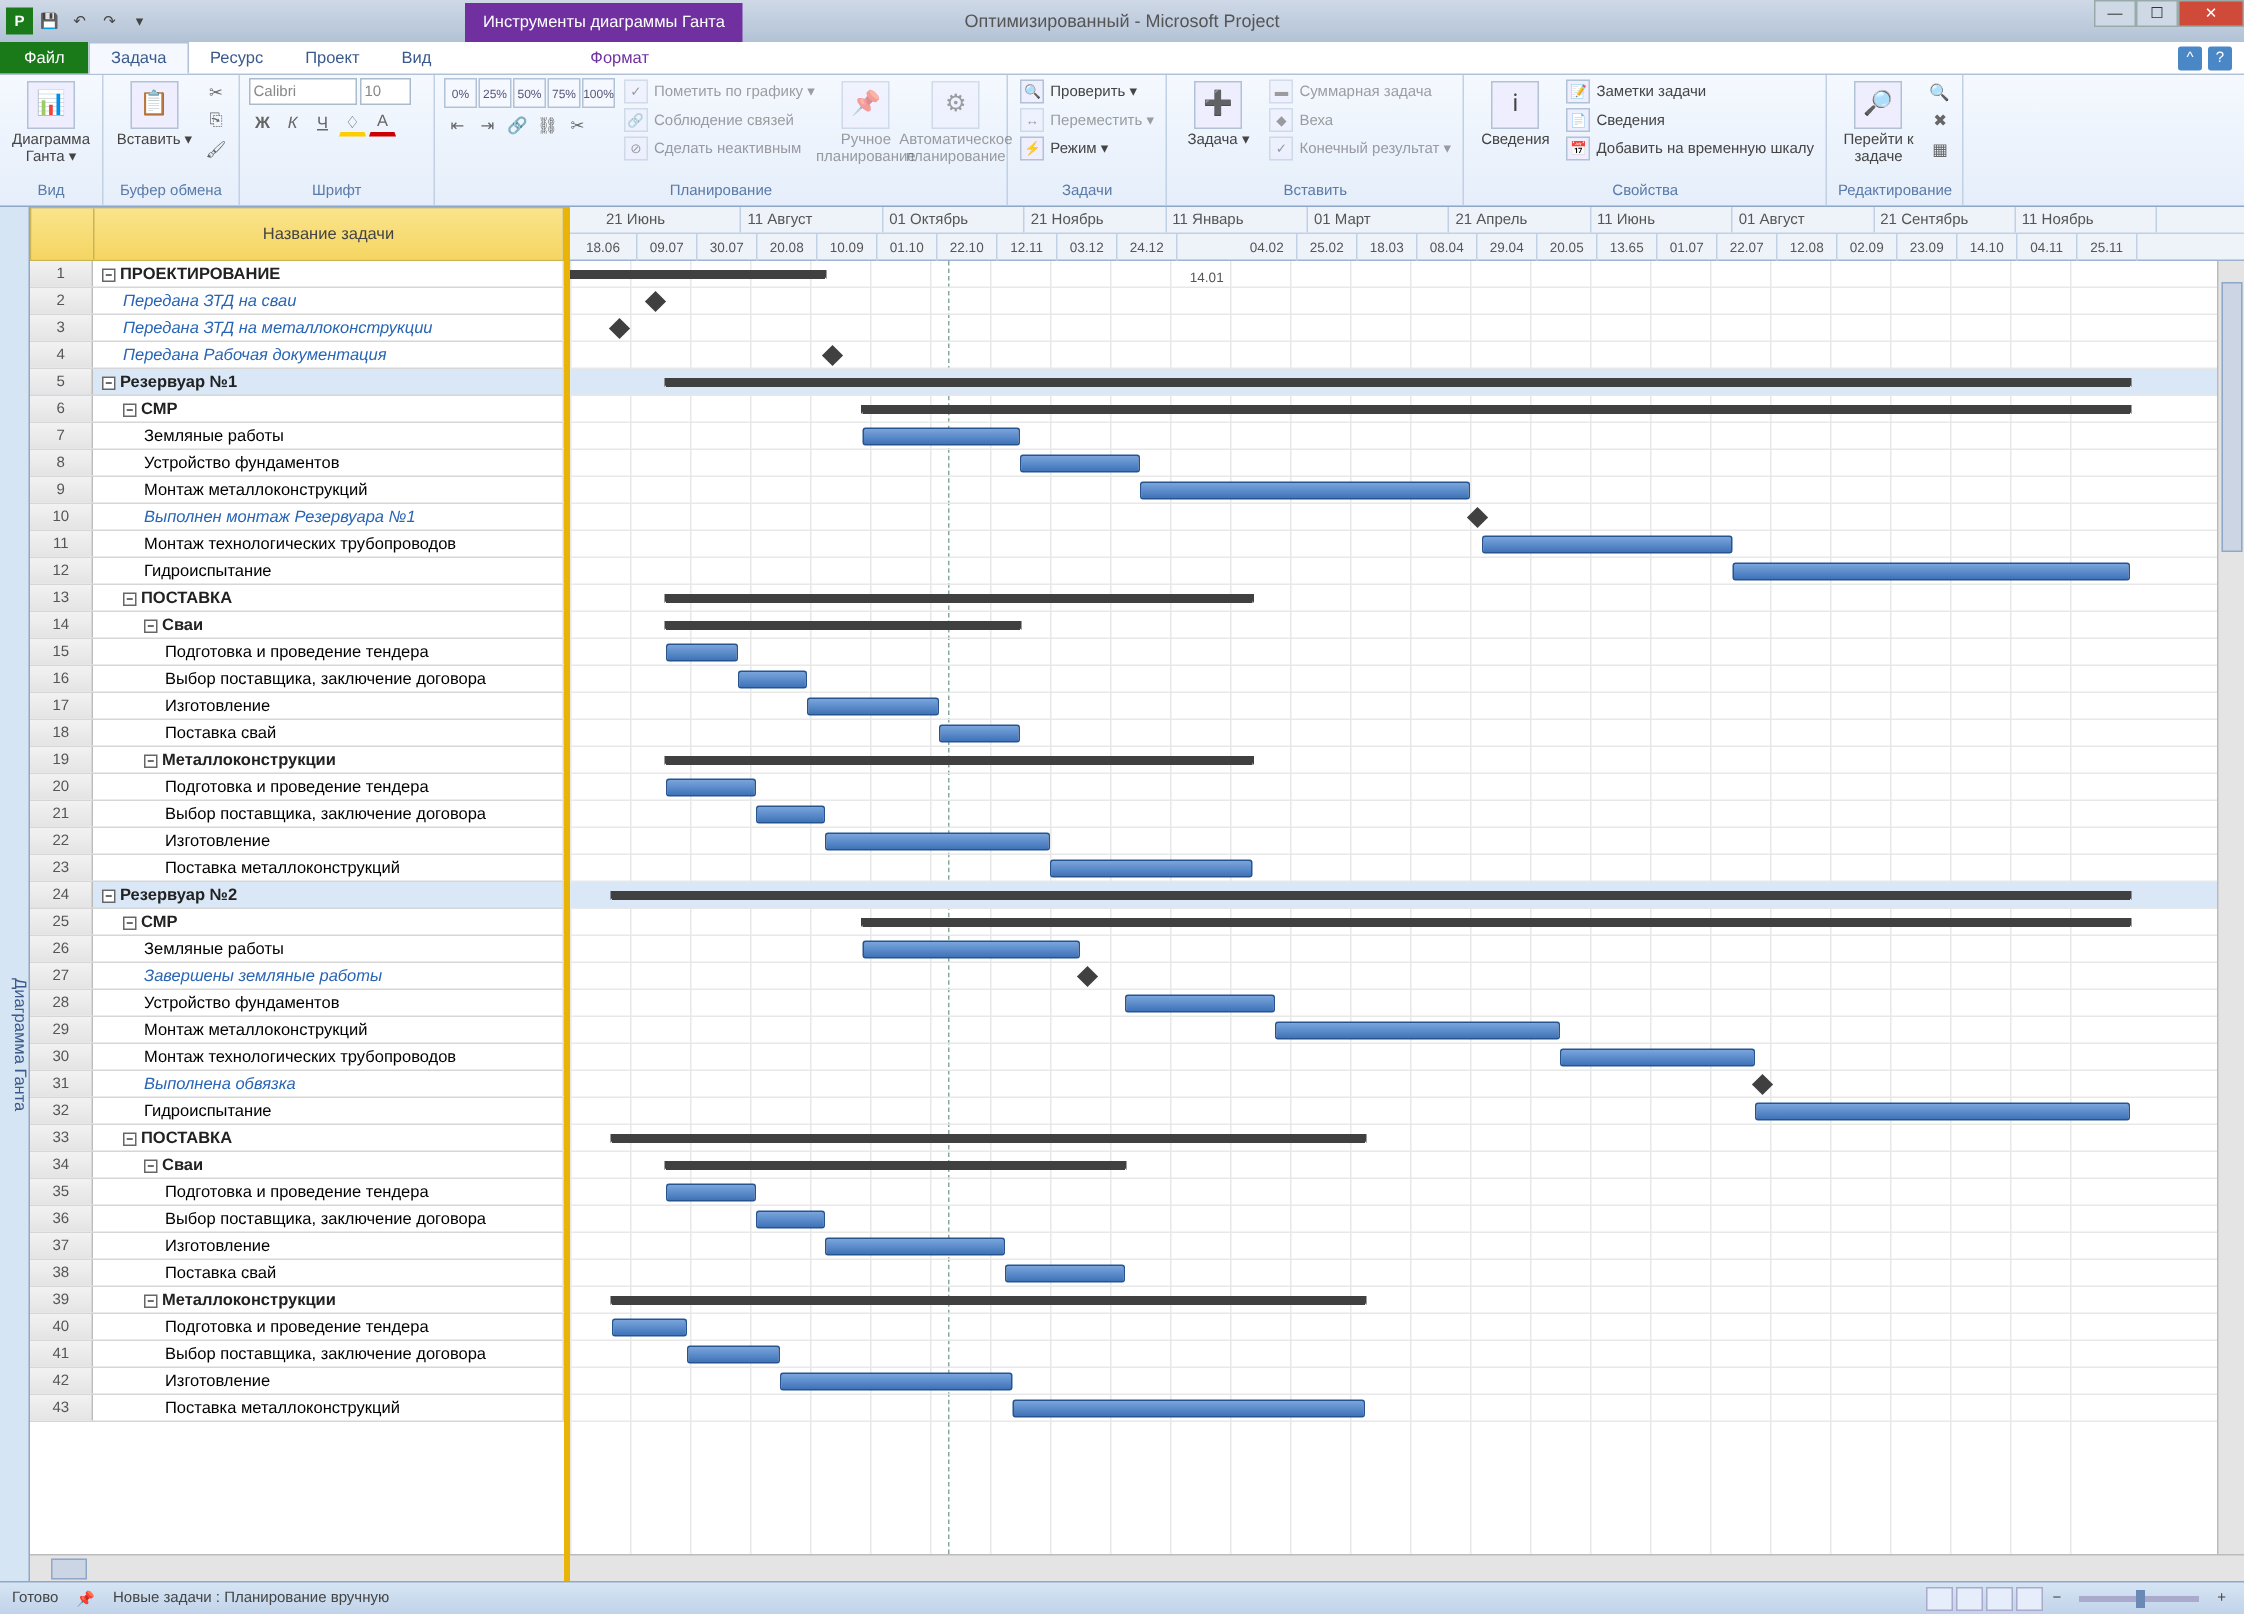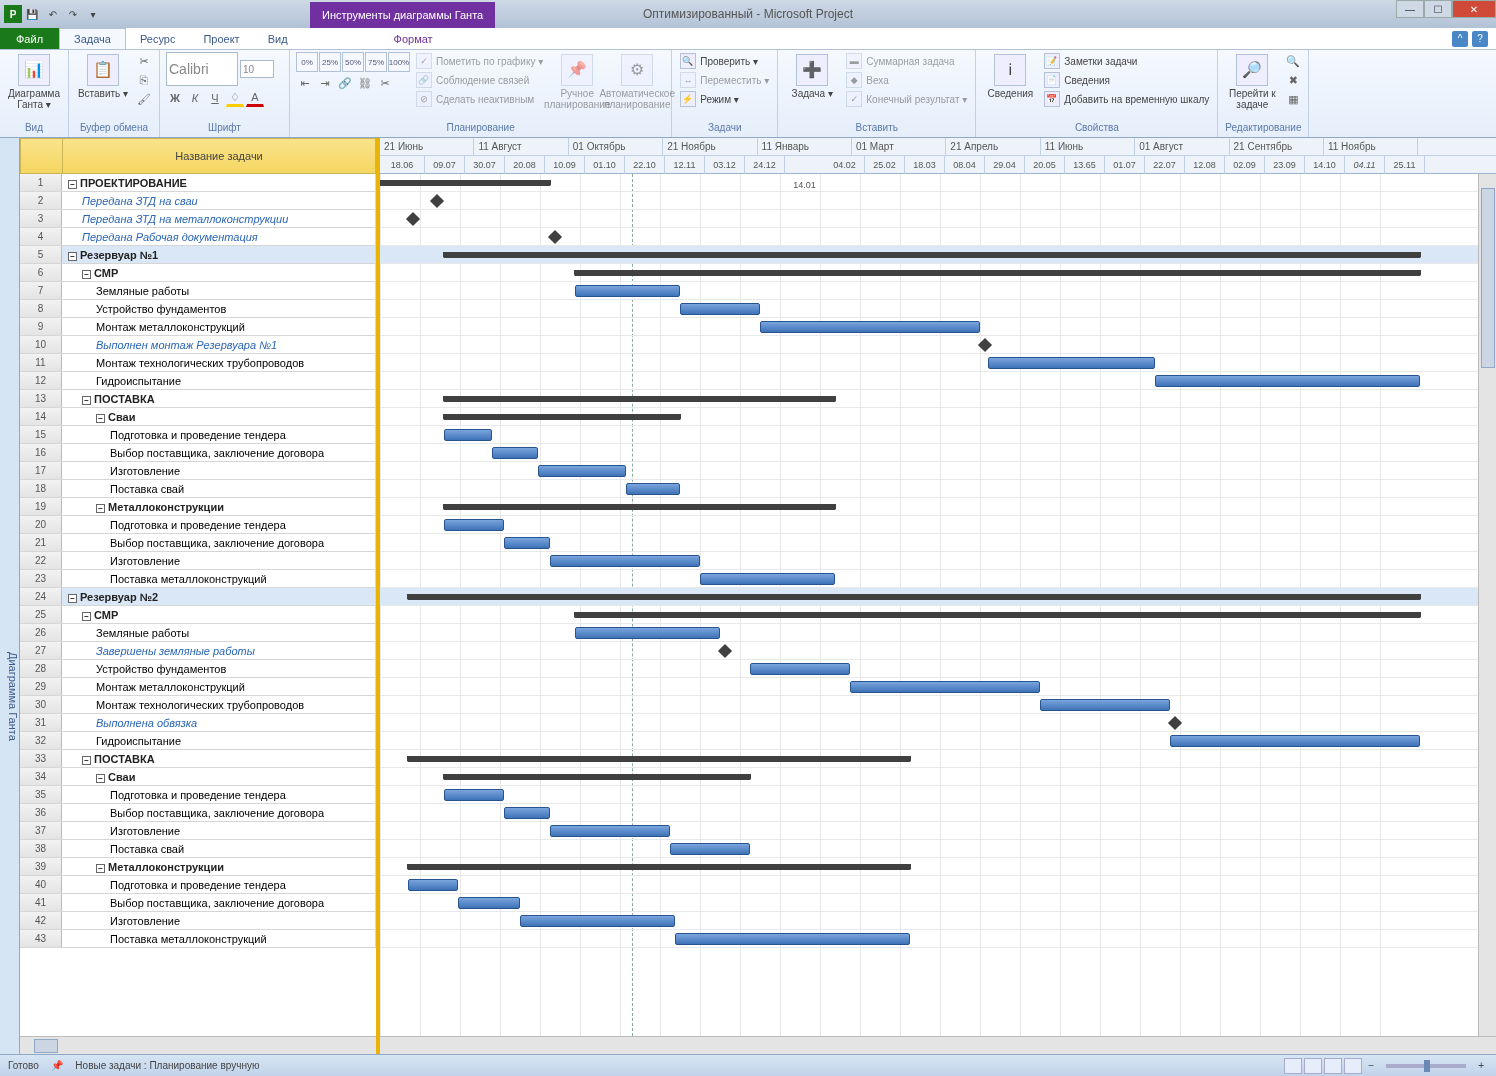--- a/index.html
+++ b/index.html
@@ -30,21 +30,21 @@
 .ribbon-group .group-body { flex:1; display:flex; align-items:flex-start; gap:4px; }
 .ribbon-group .group-label { text-align:center; font-size:10px; color:#5a7aaa; padding:2px 0; }
 .big-btn { display:flex; flex-direction:column; align-items:center; width:56px; padding:2px; font-size:10px; color:#444; text-align:center; line-height:1.1; }
 .big-btn .bicon { width:32px; height:32px; background:#eef; border:1px solid #b2c2d6; margin-bottom:2px; display:flex; align-items:center; justify-content:center; font-size:16px; }
 .big-btn.dis { opacity:.5; }
 .small-btns { display:flex; flex-direction:column; gap:1px; }
 .small-btn { display:flex; align-items:center; gap:4px; font-size:10px; color:#444; padding:1px 2px; white-space:nowrap; }
 .small-btn .sicon { width:16px; height:16px; background:#eef; border:1px solid #b2c2d6; display:inline-flex; align-items:center; justify-content:center; font-size:9px; }
 .small-btn.dis { opacity:.5; }
 .font-row { display:flex; gap:2px; align-items:center; }
-.font-combo { width:72px; height:18px; border:1px solid #abc; background:#fff; font-size:14px; padding:16px 2px; color:#888; }
+.font-combo { width:72px; height:18px; border:1px solid #abc; background:#fff; font-size:10px; padding:0 2px; color:#888; }
 .size-combo { width:34px; height:18px; border:1px solid #abc; background:#fff; font-size:10px; padding:0 2px; color:#888; }
 .fmt-btn { width:18px; height:18px; border:1px solid transparent; display:flex; align-items:center; justify-content:center; font-size:11px; color:#666; }
 .pct-btns { display:flex; gap:1px; }
 .pct-btn { width:22px; height:20px; border:1px solid #b2c2d6; background:#f5f9ff; font-size:8px; display:flex; align-items:center; justify-content:center; color:#557; }
 
 
 .main { position:absolute; top:138px; left:0; right:0; bottom:22px; display:flex; background:#fff; }
 .sidebar-vert { width:20px; background:#d6e5f3; border-right:1px solid #8fa8c8; writing-mode:vertical-rl; text-align:center; font-size:11px; color:#3b5a8b; padding-top:200px; }
 
 .left-pane { width:360px; border-right:4px solid #eab308; display:flex; flex-direction:column; background:#fff; position:relative; }
@@ -57,21 +57,21 @@
 .task-row .taskname { flex:1; padding-left:4px; font-size:11px; line-height:18px; white-space:nowrap; overflow:hidden; border-right:1px solid #d6d6d6; position:relative; }
 .task-row.bold .taskname { font-weight:bold; color:#222; }
 .task-row.blue .taskname { color:#2965b5; font-style:italic; }
 .task-row .outline-btn { display:inline-block; width:9px; height:9px; border:1px solid #666; background:#fff; text-align:center; line-height:7px; font-size:8px; margin-right:3px; vertical-align:middle; }
 .task-row.hl { background:#d9e7f7; }
 .left-pane .hscroll { height:18px; background:#e4e4e4; border-top:1px solid #bbb; position:relative; }
 .left-pane .hscroll .thumb { position:absolute; left:14px; top:2px; width:24px; height:14px; background:#ccd5e4; border:1px solid #8fa8c8; }
 
 .right-pane { flex:1; display:flex; flex-direction:column; background:#fff; position:relative; overflow:hidden; }
 .timeline-hdr { height:36px; border-bottom:1px solid #9eb3cf; background:#eef3fa; }
-.timeline-hdr .major { height:18px; display:flex; border-bottom:1px solid #c0d0e5; }
+.timeline-hdr .major { height:18px; display:flex; border-bottom:1px solid #c0d0e5;padding-left:20px; }
 .timeline-hdr .major div { border-right:1px solid #c0d0e5; font-size:10px; color:#555; padding-left:4px; line-height:18px; }
 .timeline-hdr .minor { height:18px; display:flex; }
 .timeline-hdr .minor div { border-right:1px solid #c0d0e5; font-size:9px; color:#555; text-align:center; line-height:18px; }
 .gantt-area { flex:1; position:relative; overflow:hidden; }
 .gantt-row { height:18px; border-bottom:1px solid #e8e8e8; position:relative; }
 .gantt-row.hl { background:#d9e7f7; }
 .gridline { position:absolute; top:0; bottom:0; width:1px; background:#e8e8e8; }
 .today-line { position:absolute; top:0; bottom:0; width:1px; border-left:1px dashed #8a9; }
 .gbar { position:absolute; height:12px; top:3px; background:linear-gradient(#7aa5dd,#3f73b8); border:1px solid #27548f; border-radius:2px; }
 .gbar.summary { height:6px; top:6px; background:#404040; border:none; border-radius:0; }
@@ -522,21 +522,21 @@
           <div style="width: 40px;">08.04</div>
           <div style="width: 40px;">29.04</div>
           <div style="width: 40px;">20.05</div>
           <div style="width: 40px;">13.65</div>
           <div style="width: 40px;">01.07</div>
           <div style="width: 40px;">22.07</div>
           <div style="width: 40px;">12.08</div>
           <div style="width: 40px;">02.09</div>
           <div style="width: 40px;">23.09</div>
           <div style="width: 40px;">14.10</div>
-          <div style="width: 40px; font-style: italic;">04.11</div>
+          <div style="width: 40px;">04.11</div>
           <div style="width: 40px;">25.11</div>
         </div>
     </div>
     <div class="gantt-area" id="gantt-area">
         <div class="gridline" style="left: 0px;"></div>
         <div class="gridline" style="left: 40px;"></div>
         <div class="gridline" style="left: 80px;"></div>
         <div class="gridline" style="left: 120px;"></div>
         <div class="gridline" style="left: 160px;"></div>
         <div class="gridline" style="left: 200px;"></div>

